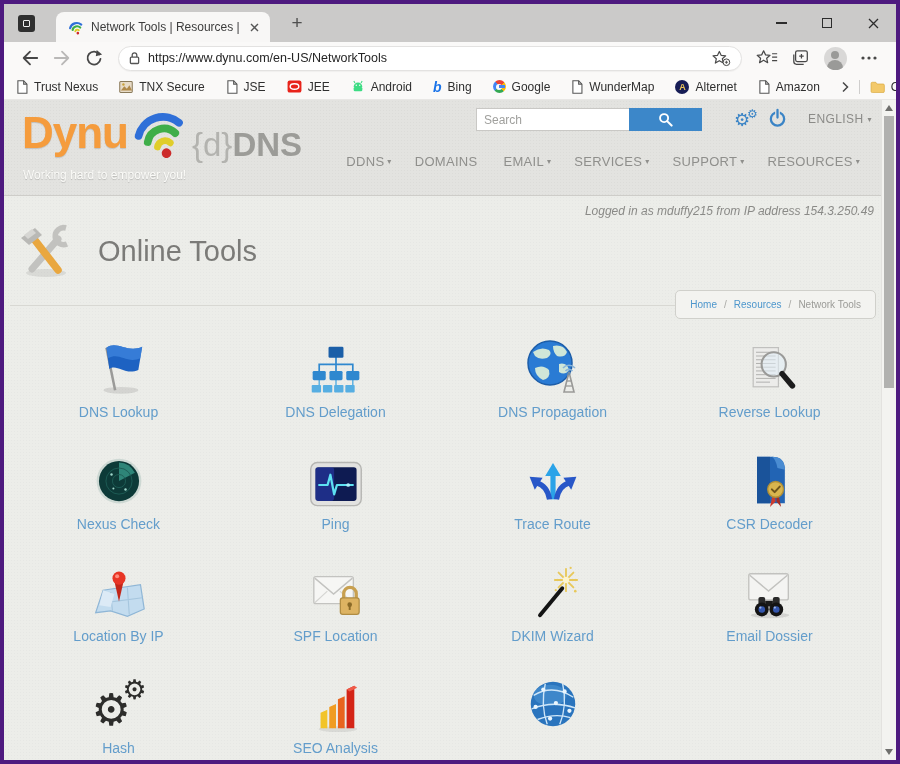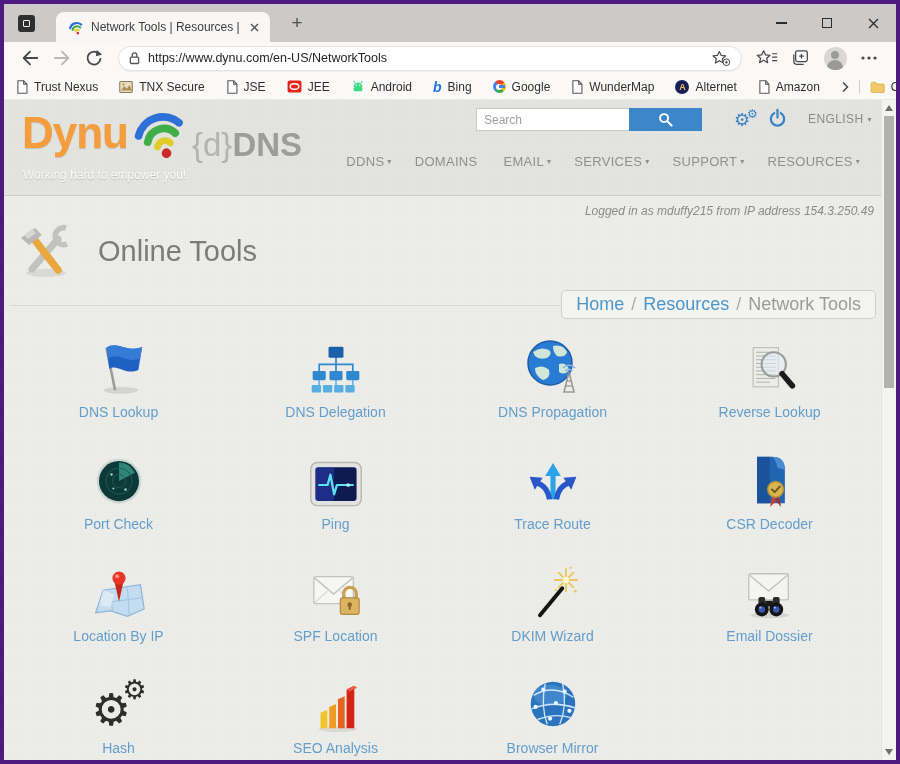--- a/index.html
+++ b/index.html
@@ -59,21 +59,21 @@
   .lang .caret { font-size:8px; }
   .main-nav { position:absolute; right:36px; bottom:26px; display:flex; gap:23px; font-size:13px; color:#8f8f8c; letter-spacing:0.3px; }
   .main-nav .nav-item { display:flex; align-items:center; gap:3px; }
   .main-nav .caret { font-size:8px; color:#8f8f8c; }
 
   .logged-in { text-align:right; padding:8px 22px 0 0; font-style:italic; font-size:12px; color:#8a8a87; }
   .page-heading { display:flex; align-items:center; gap:26px; padding:4px 16px 0 12px; height:62px; }
   .page-title { font-size:29px; font-weight:300; color:#7b7b78; }
   .bc-row { position:relative; height:36px; margin-top:8px; }
   .bc-line { position:absolute; left:6px; right:24px; top:17px; height:1px; background:#d8d8d3; }
-  .bc-pill { position:absolute; right:20px; top:2px; height:29px; background:#f3f3f0; border:1px solid #d0d0cb; border-radius:5px; display:flex; align-items:center; padding:0 14px; gap:7px; font-size:18px; }
+  .bc-pill { position:absolute; right:20px; top:2px; height:29px; background:#f3f3f0; border:1px solid #d0d0cb; border-radius:5px; display:flex; align-items:center; padding:0 14px; gap:7px; font-size:10px; }
   .bc-link { color:#4d96cc; }
   .bc-sep { color:#aaaaa6; }
   .bc-current { color:#9b9b97; }
 
   .tools-grid { display:grid; grid-template-columns:repeat(4,1fr); margin:10px 18px 0 6px; row-gap:26px; }
   .tool { text-align:center; }
   .tool-icon { height:64px; display:flex; align-items:flex-end; justify-content:center; }
   .tool-label { margin-top:6px; font-size:14px; color:#639dcb; }
   .hash-icon { position:relative; width:58px; height:58px; }
   .hash-icon .g1 { position:absolute; left:2px; top:12px; font-size:44px; color:#2d2d2b; font-family:"DejaVu Sans",sans-serif; line-height:1; }
@@ -441,21 +441,21 @@
           <circle cx="30" cy="29" r="24" fill="#cdd8d3"></circle>
           <circle cx="30" cy="29" r="21.5" fill="#0d3a38"></circle>
           <path d="M30 29 L30 9 A20 20 0 0 1 47 20 Z" fill="#2e8578"></path>
           <circle cx="30" cy="29" r="14" fill="none" stroke="#1d5c55" stroke-width="1"></circle>
           <circle cx="30" cy="29" r="7" fill="none" stroke="#1d5c55" stroke-width="1"></circle>
           <circle cx="22" cy="22" r="1.3" fill="#9fd8cc"></circle>
               <circle cx="37" cy="38" r="1.3" fill="#9fd8cc"></circle>
               <circle cx="24" cy="37" r="1.1" fill="#9fd8cc"></circle>
         </svg>
           </div>
-        <div class="tool-label">Port Check</div>
+        <div class="tool-label">Nexus Check</div>
       </div>
 
       <div class="tool">
         <div class="tool-icon">
             <svg width="58" height="50" viewBox="0 0 62 52">
           <rect x="4" y="2" width="54" height="46" rx="7" fill="#e2e2e0" stroke="#b6b6b3" stroke-width="1.5"></rect>
           <rect x="9" y="7" width="44" height="36" rx="3" fill="#0e1b52"></rect>
           <rect x="9" y="7" width="20" height="36" rx="3" fill="#3448c8" opacity="0.45"></rect>
           <polyline points="13,26 22,26 25,15 29,36 32,26 49,26" fill="none" stroke="#5ee1f2" stroke-width="2.4" stroke-linejoin="round" stroke-linecap="round"></polyline>
           <circle cx="44" cy="26" r="2" fill="#aef2fb"></circle>
@@ -600,21 +600,20 @@
           <g fill="#eaf5fd">
             <circle cx="20" cy="14" r="2.2"></circle>
                 <circle cx="42" cy="16" r="2.2"></circle>
                 <circle cx="12" cy="32" r="2.2"></circle>
                 <circle cx="47" cy="36" r="2.2"></circle>
                 <circle cx="27" cy="44" r="2.2"></circle>
                 <circle cx="33" cy="28" r="2.2"></circle>
           </g>
         </svg>
           </div>
-        <div class="tool-label">Browser Mirror</div>
       </div>
 
     </div>
 
     <div class="scrollbar">
       <span class="sb-up"></span>
       <span class="sb-thumb"></span>
       <span class="sb-down"></span>
     </div>
 

